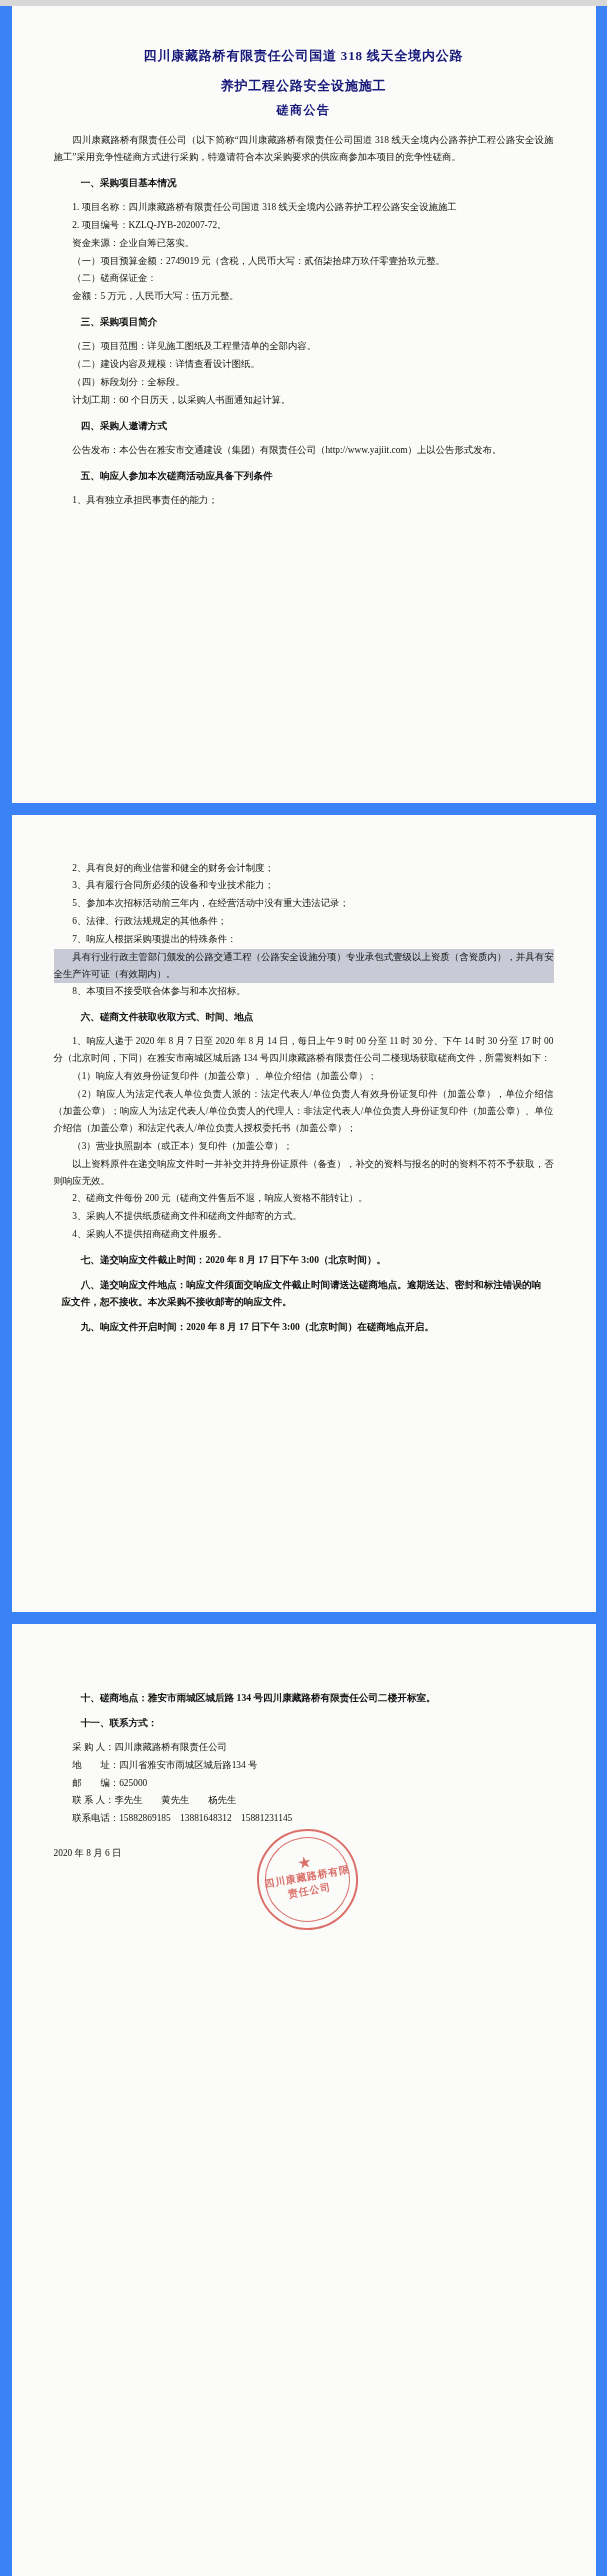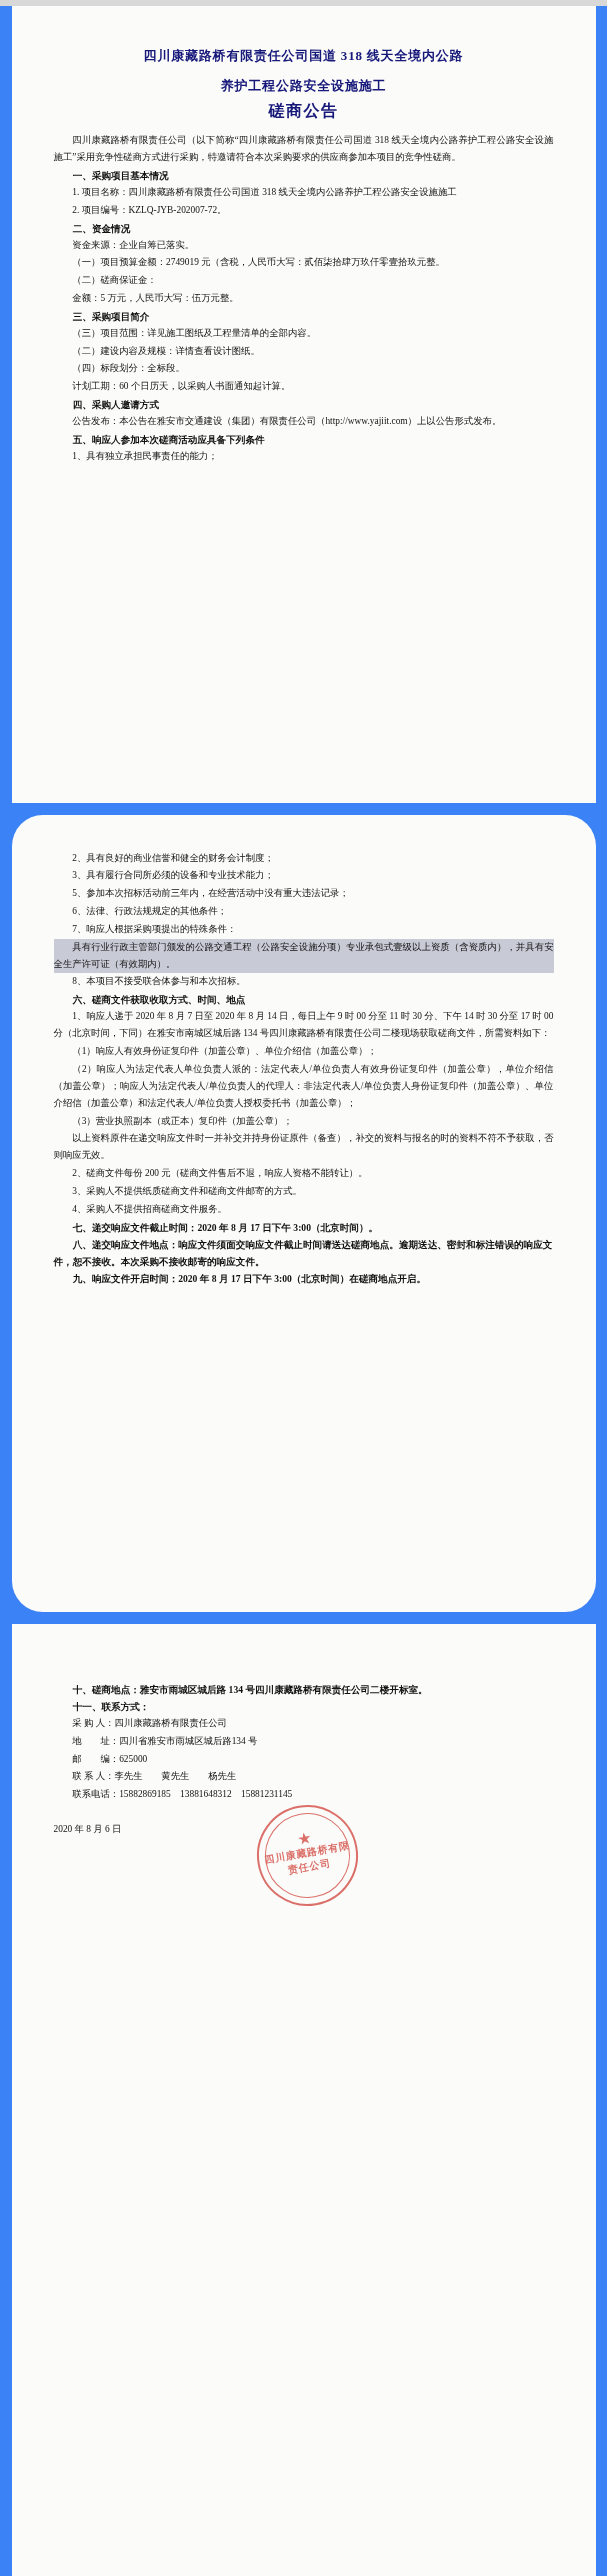--- a/index.html
+++ b/index.html
@@ -10,54 +10,54 @@
     background:#3b82f6;
     position:relative;
   }
   .sheet{
     background:#fbfbf9;
     margin:0 auto;
     position:relative;
     box-sizing:border-box;
   }
   .sheet1{width:584px;height:797px;padding:30px 42px 0 42px;margin-top:6px;}
-  .sheet2{width:584px;height:797px;padding:27px 42px 0 42px;margin-top:12px;border-radius:31px;}
+  .sheet2{width:584px;height:797px;padding:37px 42px 0 42px;margin-top:12px;}
   .sheet3{width:584px;height:1080px;padding:27px 42px 0 42px;margin-top:12px;}
 
   .title{
     text-align:center;
     font-size:13px;
     font-weight:bold;
     line-height:23px;
     color:#16187a;
     letter-spacing:0.8px;
     margin:7.6px 0 1.5px 0;
   }
   .subtitle{
     text-align:center;
-    font-size:16px;
+    font-size:12px;
     font-weight:bold;
     color:#16187a;
     line-height:23px;
     letter-spacing:1.5px;
     margin-bottom:10.6px;
   }
   p.para{
     font-size:9.4px;
     line-height:17px;
     margin:0 0 0.8px 0;
     text-indent:2em;
     text-align:justify;
     color:#111;
   }
   p.flush{text-indent:0;}
   .sec{
     font-size:9.6px;
     line-height:17px;
-    margin:0;
+    margin:8px;
     text-indent:2em;
     font-weight:bold;
     color:#111;
   }
   .hl{background:#c8cbd6;}
   .stamp{
     position:absolute;
     width:97px;height:97px;
     border:2.3px solid #cf3a32;
     border-radius:50%;
@@ -97,21 +97,20 @@
     <div class="title">四川康藏路桥有限责任公司国道 318 线天全境内公路</div>
     <div class="title">养护工程公路安全设施施工</div>
     <div class="subtitle">磋商公告</div>
 
     <p class="para">四川康藏路桥有限责任公司（以下简称“四川康藏路桥有限责任公司国道 318 线天全境内公路养护工程公路安全设施施工”采用竞争性磋商方式进行采购，特邀请符合本次采购要求的供应商参加本项目的竞争性磋商。</p>
 
     <p class="sec">一、采购项目基本情况</p>
     <p class="para">1. 项目名称：四川康藏路桥有限责任公司国道 318 线天全境内公路养护工程公路安全设施施工</p>
     <p class="para">2. 项目编号：KZLQ-JYB-202007-72。</p>
 
-    <p class="sec">二、资金情况</p>
     <p class="para">资金来源：企业自筹已落实。</p>
     <p class="para">（一）项目预算金额：2749019 元（含税，人民币大写：贰佰柒拾肆万玖仟零壹拾玖元整。</p>
     <p class="para">（二）磋商保证金：</p>
     <p class="para">金额：5 万元，人民币大写：伍万元整。</p>
 
     <p class="sec">三、采购项目简介</p>
     <p class="para">（三）项目范围：详见施工图纸及工程量清单的全部内容。</p>
     <p class="para">（二）建设内容及规模：详情查看设计图纸。</p>
     <p class="para">（四）标段划分：全标段。</p>
     <p class="para">计划工期：60 个日历天，以采购人书面通知起计算。</p>

